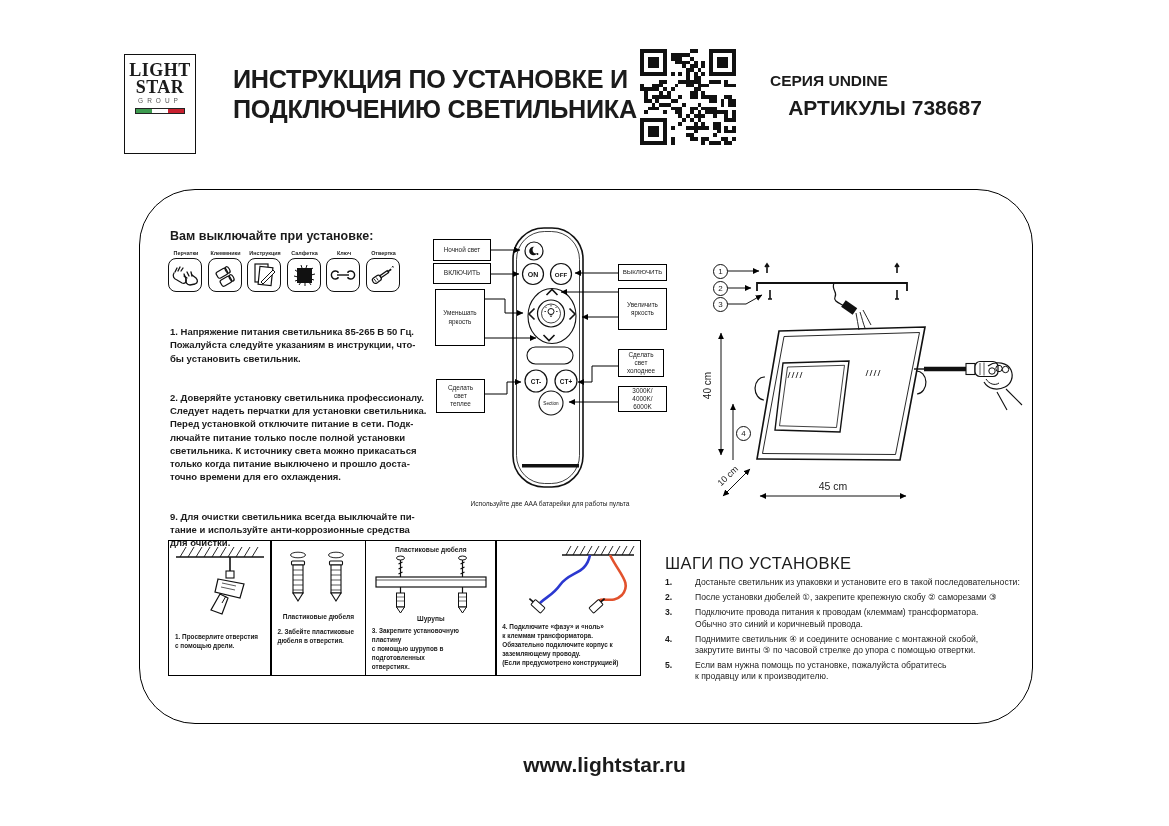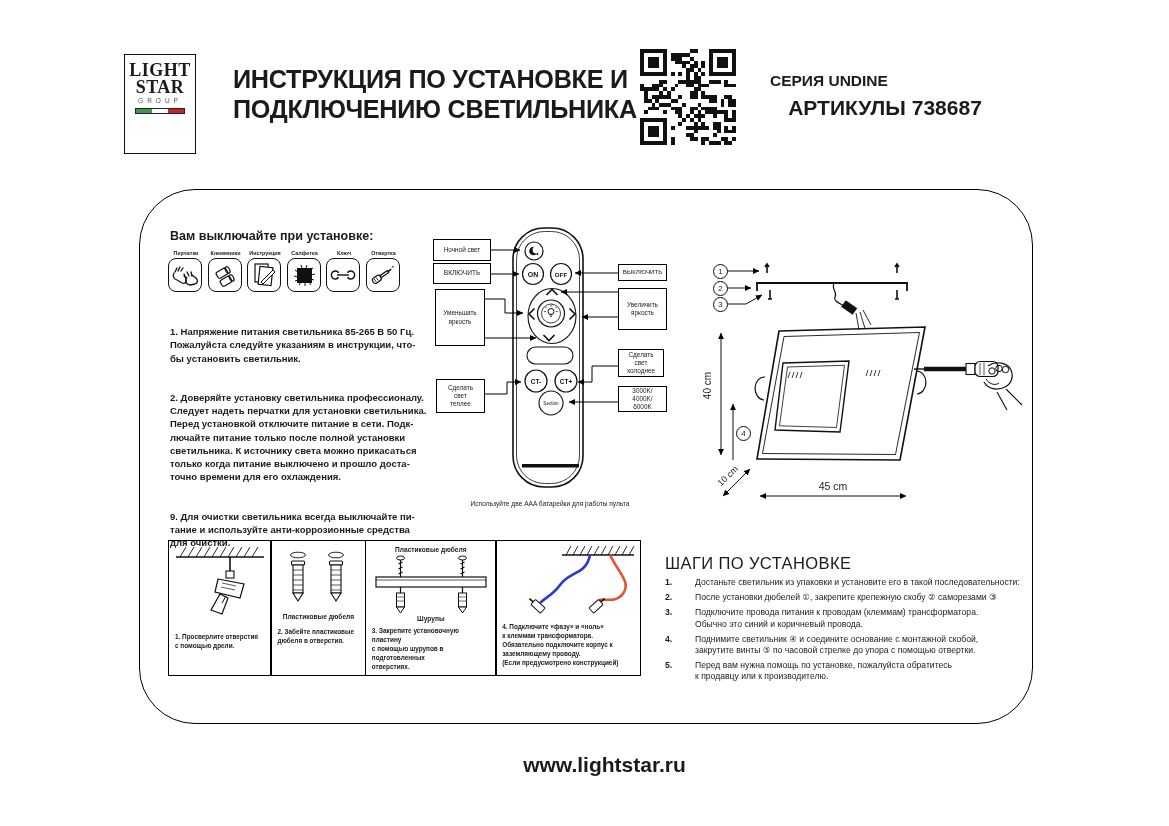--- a/index.html
+++ b/index.html
@@ -407,19 +407,19 @@
       <div class="stxt">Подключите провода питания к проводам (клеммам) трансформатора.
 Обычно это синий и коричневый провода.</div>
     </div>
     <div class="srow">
       <div class="snum">4.</div>
       <div class="stxt">Поднимите светильник ④ и соедините основание с монтажной скобой,
 закрутите винты ⑤ по часовой стрелке до упора с помощью отвертки.</div>
     </div>
     <div class="srow">
       <div class="snum">5.</div>
-      <div class="stxt">Перед вам нужна помощь по установке, пожалуйста обратитесь
+      <div class="stxt">Если вам нужна помощь по установке, пожалуйста обратитесь
 к продавцу или к производителю.</div>
     </div>
   </div>
 
   <div class="footer">www.lightstar.ru</div>
 </div>
 
 </body></html>

